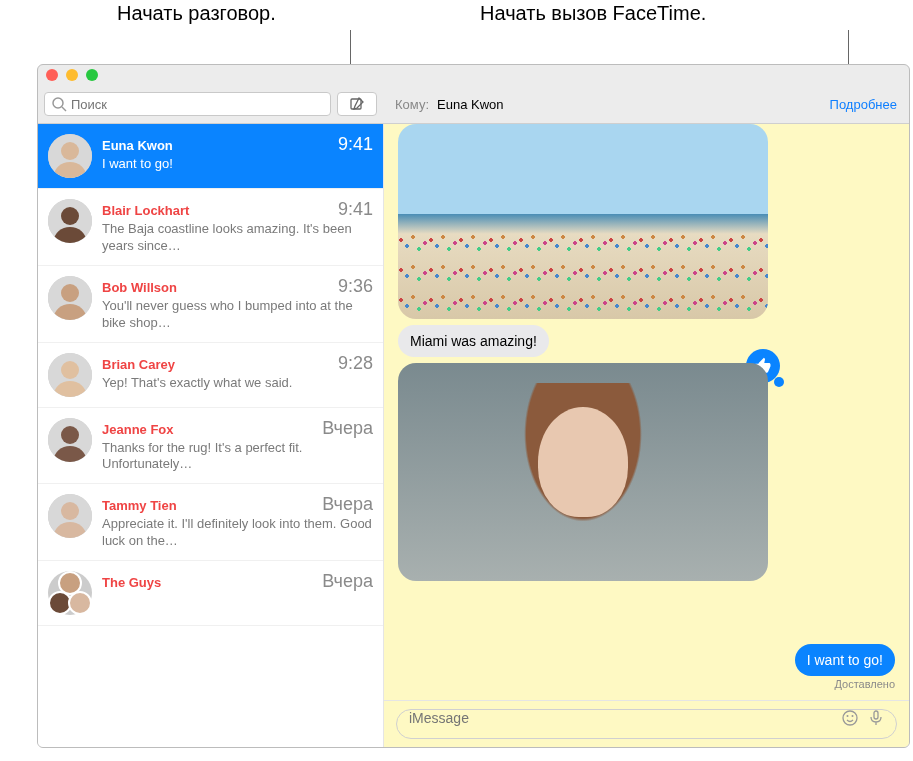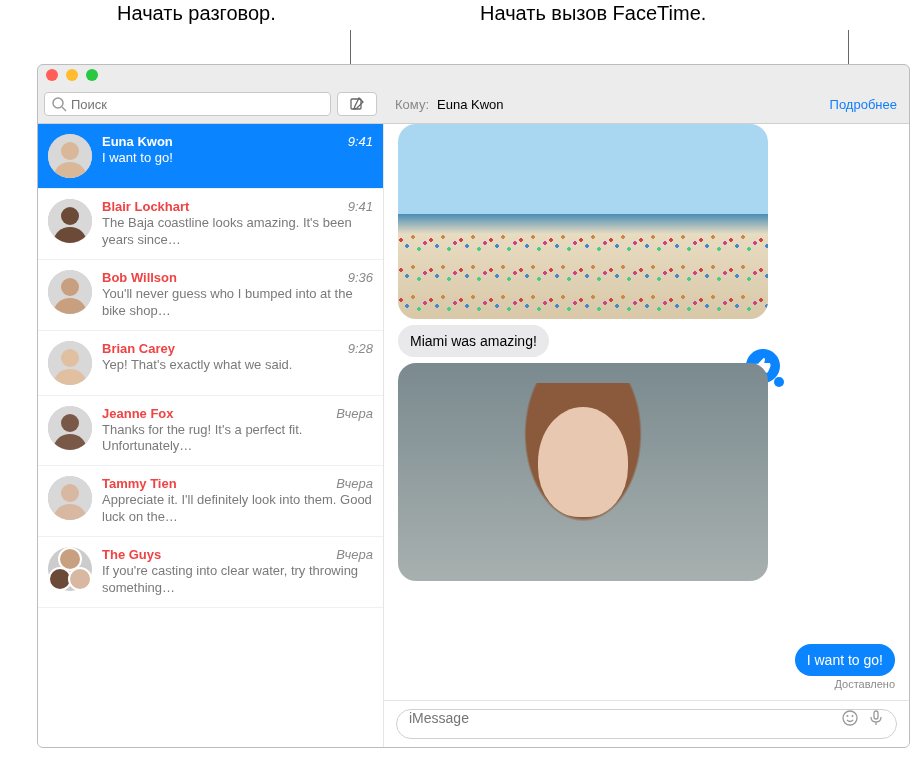--- a/index.html
+++ b/index.html
@@ -31,25 +31,25 @@
   .sidebar { width: 345px; background: #fff; overflow-y: auto; }
   .convo { display: flex; padding: 10px 10px; border-bottom: 1px solid #f0f0f0; gap: 10px; cursor: pointer; }
   .convo.sel { background: #0a84ff; }
   .avatar { width: 44px; height: 44px; border-radius: 50%; background: #ccc; flex-shrink: 0; position: relative; overflow: hidden; }
   .avatar svg { width: 44px; height: 44px; }
   .avatar.group { overflow: visible; }
   .avatar.group .mini { position: absolute; width: 24px; height: 24px; border-radius: 50%; background: #bbb; border: 2px solid #fff; }
   .convo-body { flex: 1; min-width: 0; }
   .convo-top { display: flex; justify-content: space-between; align-items: baseline; }
   .convo-name { font-weight: 600; font-size: 13px; color: #ef4444; }
-  .convo-time { font-size: 13px; color: #8a8a8a; font-style: italic; }
+  .convo-time { font-size: 18px; color: #8a8a8a; }
   .convo.sel .convo-name, .convo.sel .convo-time, .convo.sel .convo-preview { color: #fff; }
   .convo-preview { font-size: 13px; color: #7a7a7a; line-height: 1.3; margin-top: 1px; display: -webkit-box; -webkit-line-clamp: 2; -webkit-box-orient: vertical; overflow: hidden; }
   
-  .thread { flex: 1; display: flex; flex-direction: column; background: #ffffff; border-left: 1px solid #e5e5e5; }
+  .thread { flex: 1; display: flex; flex-direction: column; background: #fef9c3; border-left: 1px solid #e5e5e5; }
   .messages { flex: 1; overflow-y: auto; padding: 0 14px 10px; display: flex; flex-direction: column; }
   .bubble { max-width: 72%; padding: 8px 12px; border-radius: 18px; font-size: 14px; margin-top: 6px; position: relative; }
   .bubble.in { background: #e9e9eb; color: #000; align-self: flex-start; }
   .bubble.out { background: #0a84ff; color: #fff; align-self: flex-end; }
   .img-bubble { border-radius: 18px; margin-top: 6px; position: relative; overflow: visible; }
   .img-bubble.in { align-self: flex-start; }
   .img-bubble .img-content { border-radius: 18px; overflow: hidden; }
   
   .beach { width: 370px; height: 195px; background: linear-gradient(#a9d6f0 0%, #a9d6f0 55%, #e8dcc2 55%, #d8c8a8 100%); position: relative; }
   .beach::before { content:""; position:absolute; top:90px; left:0; right:0; height:20px; background: linear-gradient(#4a8db5,#e8dcc2); }
@@ -204,21 +204,20 @@
           <div class="avatar group">
             <div class="mini" style="top:0;left:10px;background:#c8a080;"></div>
             <div class="mini" style="bottom:0;left:0;background:#6b4a38;"></div>
             <div class="mini" style="bottom:0;right:0;background:#d8b8a0;"></div>
           </div>
           <div class="convo-body">
             <div class="convo-top">
               <span class="convo-name">The Guys</span>
               <span class="convo-time">Вчера</span>
             </div>
-            <div class="convo-preview">If you're casting into clear water, try throwing something…</div>
           </div>
         </div>
       </div>
 
     <div class="thread">
       <div class="messages">
         <div class="img-bubble in" style="margin-top:0;">
           <div class="img-content beach">
               <div class="crowd"></div>
             </div>

